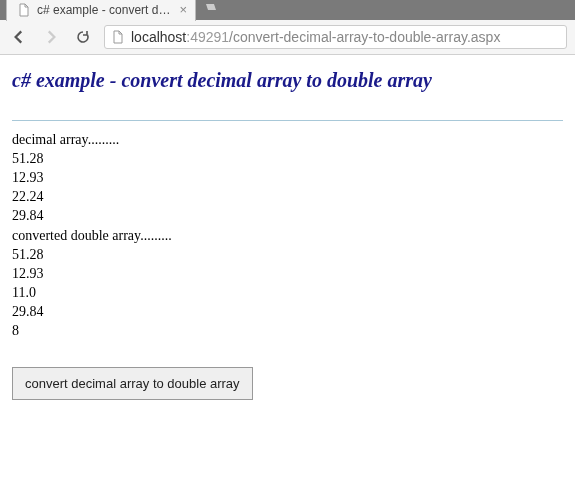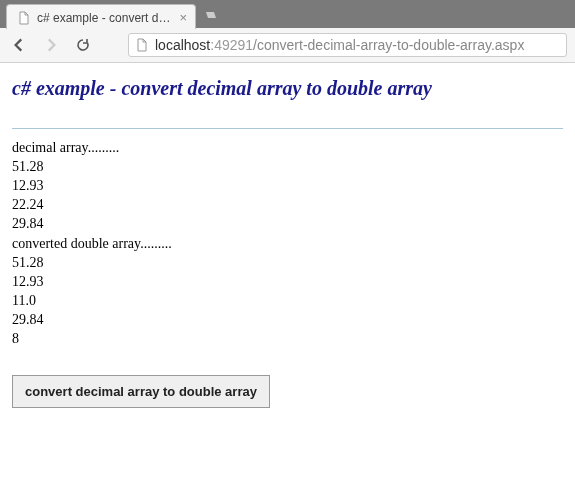--- a/index.html
+++ b/index.html
@@ -1,41 +1,41 @@
 <!DOCTYPE html>
 <html><head>
   <meta charset="utf-8">
   <style>
     * { margin: 0; padding: 0; box-sizing: border-box; }
     body { font-family: Arial, sans-serif; width: 575px; height: 501px; background: #fff; overflow: hidden; }
     
     .browser-chrome { background: #f5f5f5; border-bottom: 1px solid #d0d0d0; }
-    .tab-bar { display: flex; background: #7a7a7a; height: 28px; align-items: flex-end; padding-left: 6px; }
+    .tab-bar { display: flex; background: #7a7a7a; height: 20px; align-items: flex-end; padding-left: 6px; }
     .tab { background: #f5f5f5; border-radius: 4px 4px 0 0; padding: 5px 8px 4px 10px; font-size: 12px; color: #444; display: flex; align-items: center; gap: 6px; min-width: 170px; max-width: 190px; border: 1px solid #bbb; border-bottom: none; position: relative; top: 1px; }
     .tab-favicon { width: 14px; height: 14px; display: inline-flex; align-items: center; justify-content: center; }
     .tab-title { flex: 1; white-space: nowrap; overflow: hidden; text-overflow: ellipsis; }
     .tab-close { font-size: 13px; color: #888; cursor: pointer; }
     .new-tab { color: #ddd; font-size: 18px; padding: 2px 8px; cursor: pointer; }
     
     .toolbar { display: flex; align-items: center; padding: 5px 8px; gap: 10px; background: #f5f5f5; }
     .nav-btn { width: 22px; height: 22px; display: flex; align-items: center; justify-content: center; cursor: pointer; color: #555; }
     .nav-btn.disabled { color: #bbb; cursor: default; }
-    .address-bar { flex: 1; display: flex; align-items: center; background: #fff; border: 1px solid #ccc; border-radius: 3px; padding: 3px 6px; gap: 6px; font-size: 14px; margin-left: 24px; }
+    .address-bar { flex: 1; display: flex; align-items: center; background: #fff; border: 1px solid #ccc; border-radius: 3px; padding: 3px 6px; gap: 6px; font-size: 14px; }
     .url-host { color: #333; }
     .url-port { color: #999; }
     .url-path { color: #888; }
     .page-icon { width: 14px; height: 14px; }
     
     .page-content { padding: 14px 12px; }
     .page-heading { color: #1a1a8a; font-size: 20px; font-style: italic; font-weight: bold; font-family: "Times New Roman", serif; margin-bottom: 28px; }
     hr { border: none; border-top: 1px solid #a8c8d8; margin-bottom: 10px; }
     .output { font-family: "Times New Roman", serif; font-size: 14px; color: #000; line-height: 1.35; }
     .output-label { margin-top: 0; }
     .output-label.second { margin-top: 2px; }
-    .action-button { margin-top: 26px; padding: 8px 12px; background: #efefef; border: 1px solid #999; font-size: 13px; font-weight: bold; font-family: Arial, sans-serif; cursor: pointer; color: #222; }
+    .action-button { margin-top: 26px; padding: 8px 12px; background: #efefef; border: 1px solid #999; font-size: 13px; font-weight: normal; font-family: Arial, sans-serif; cursor: pointer; color: #222; }
   </style>
 </head>
 <body>
 
 <div class="browser-chrome">
   <div class="tab-bar">
     <div class="tab">
       <span class="tab-favicon">
         <svg viewBox="0 0 14 14" width="14" height="14">
             <path d="M3 1h5l3 3v9H3z" fill="#fff" stroke="#999" stroke-width="1"></path>

